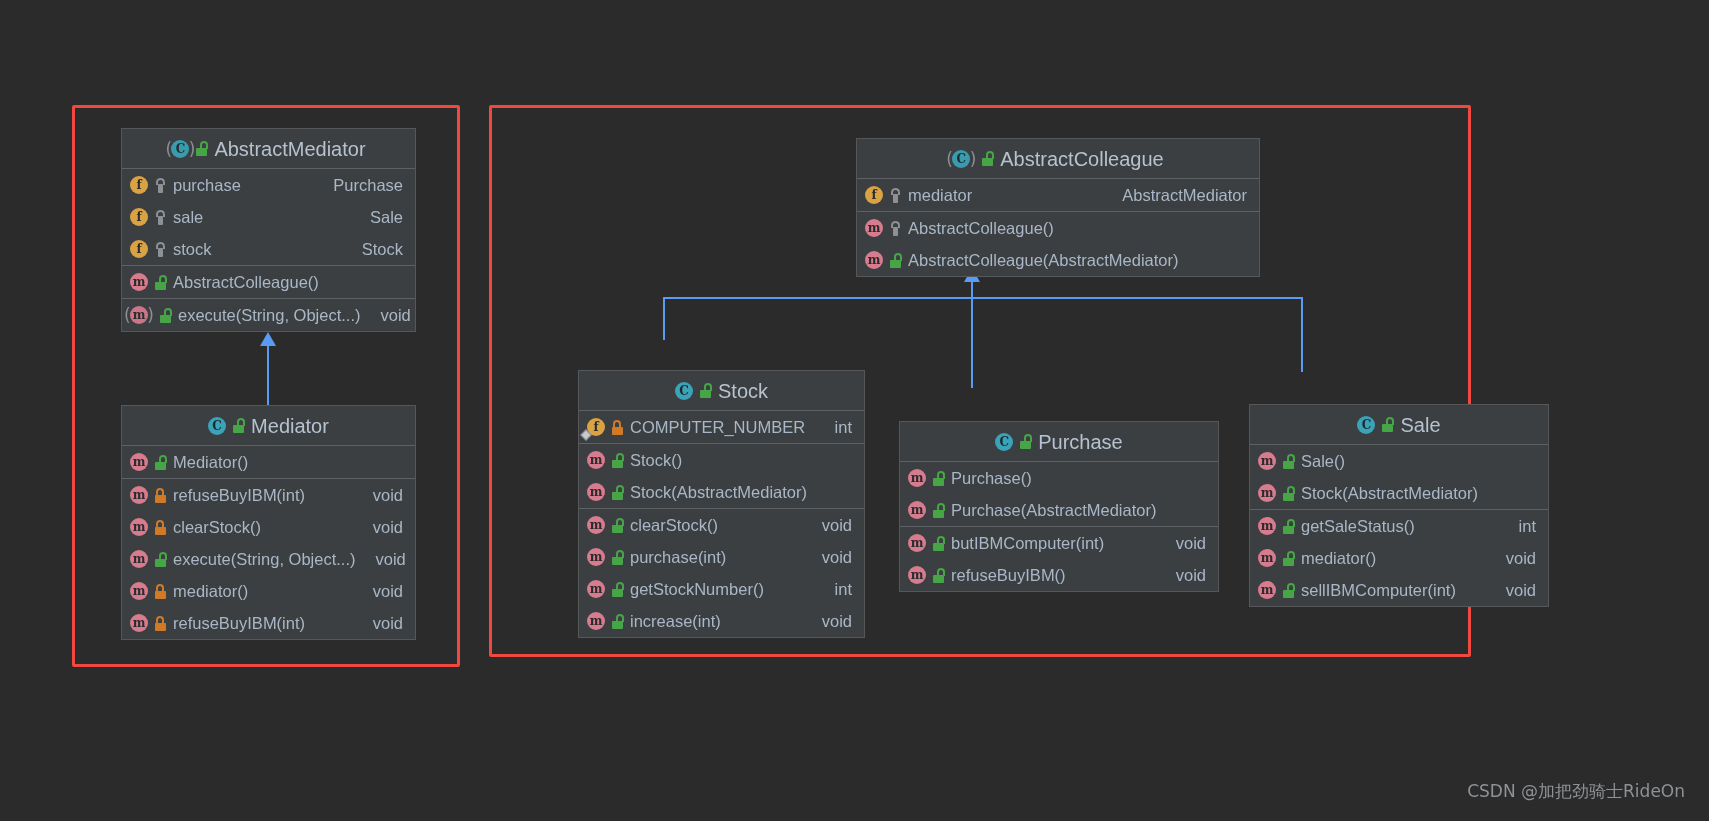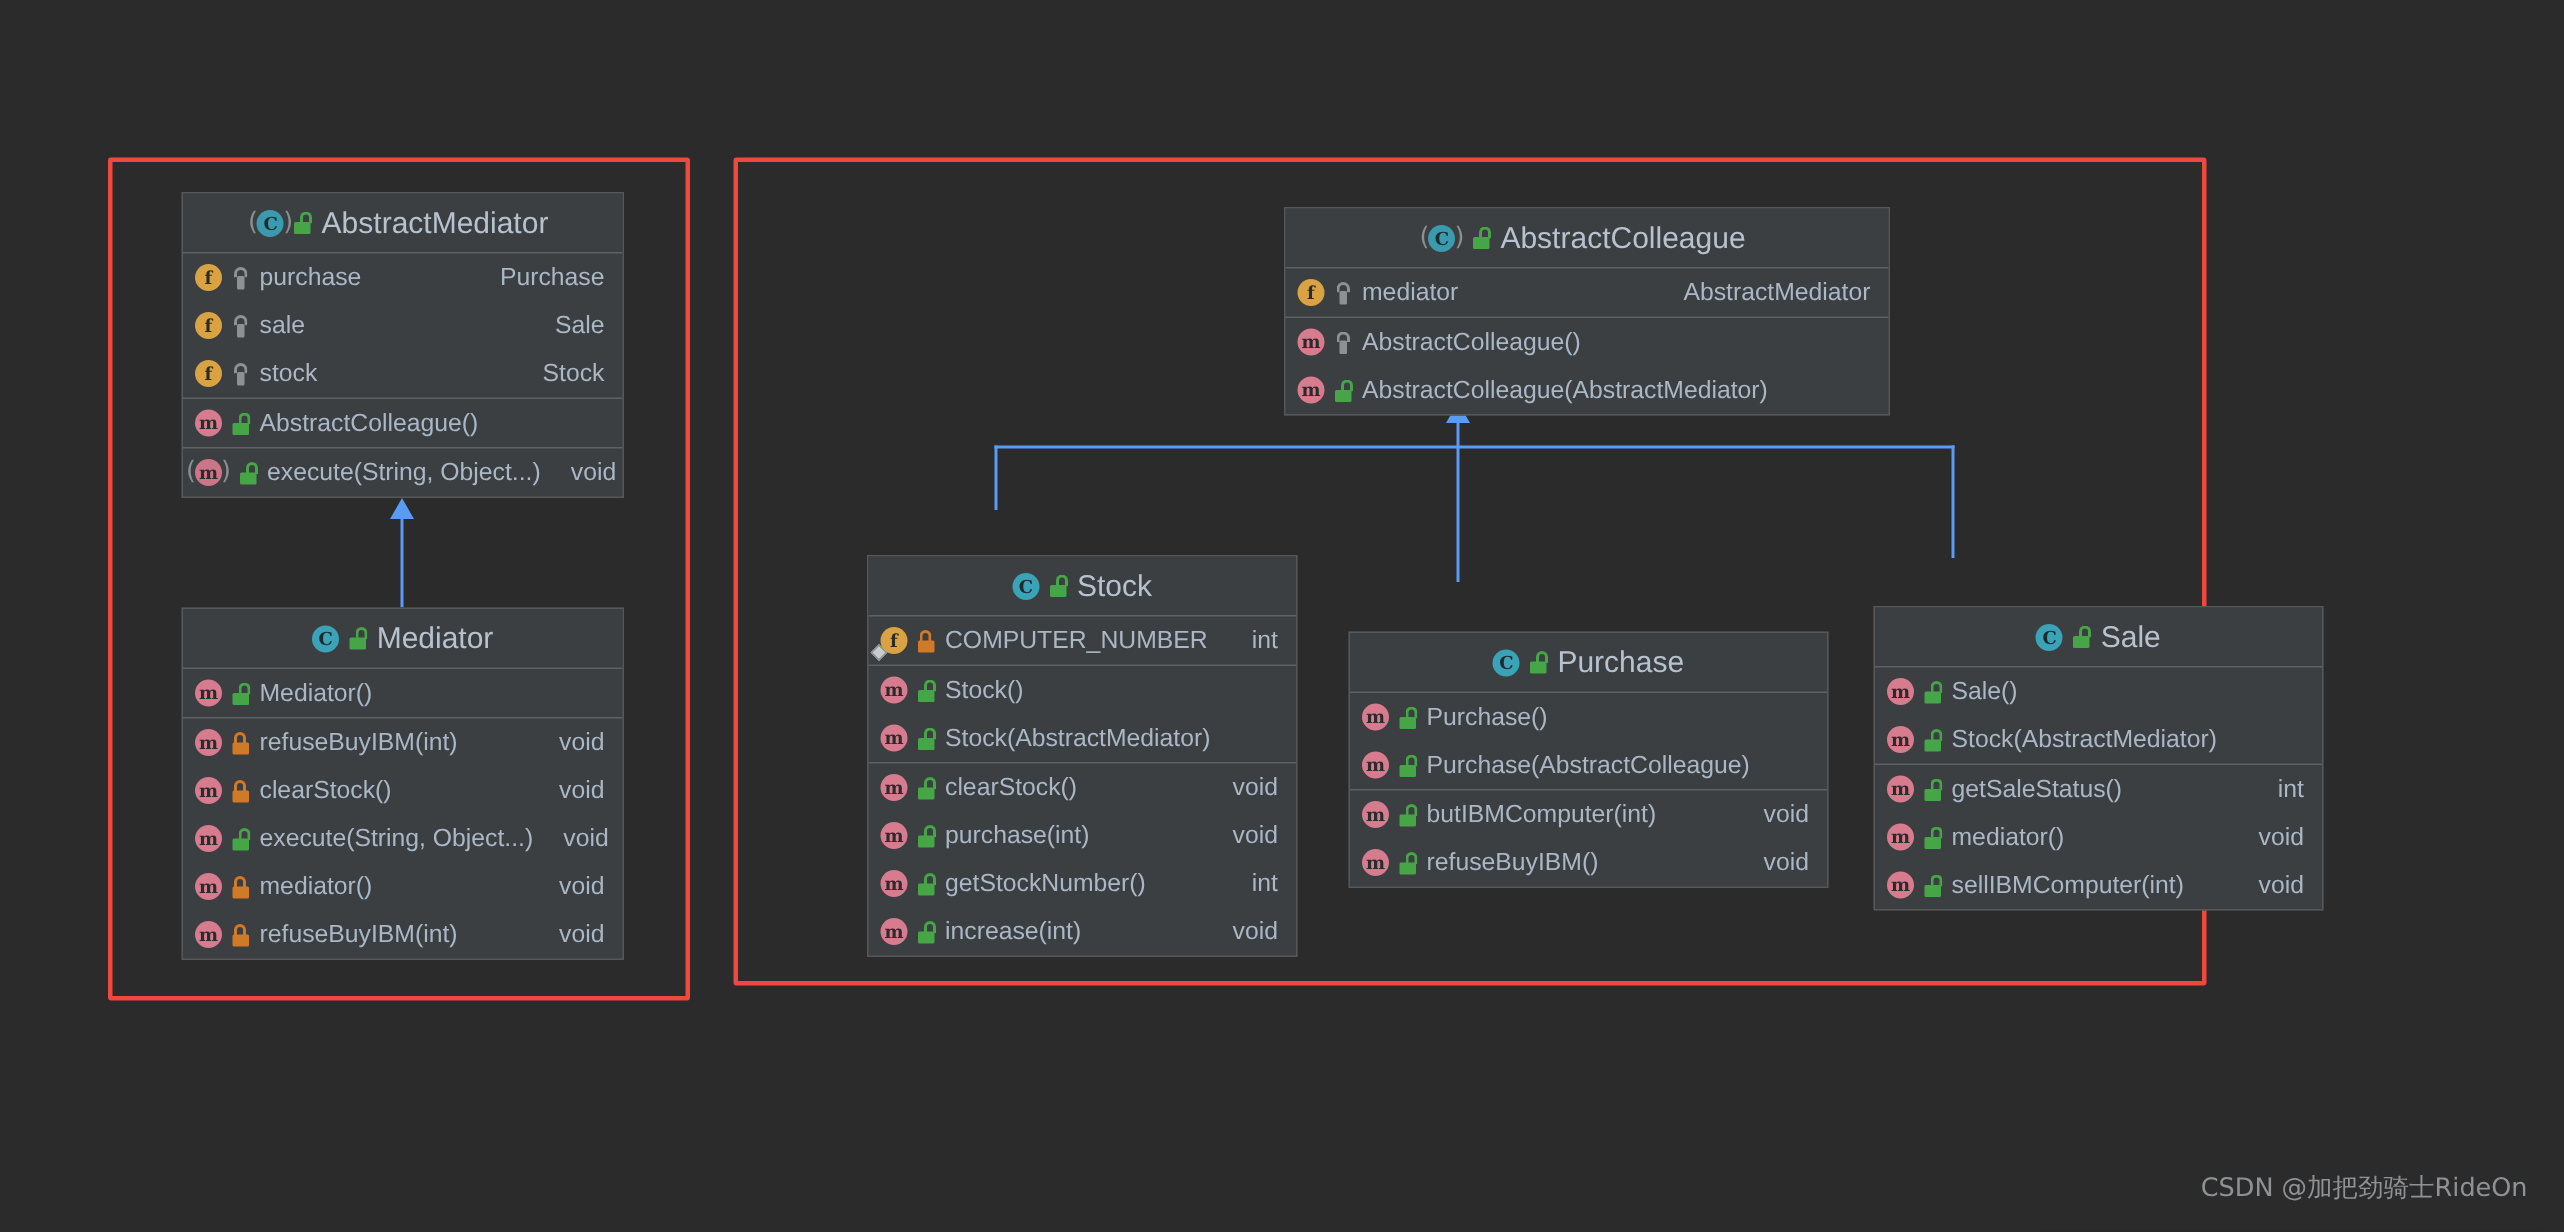--- a/index.html
+++ b/index.html
@@ -427,21 +427,21 @@
             <span class="body"></span>
           </span>
         <span class="mname">Purchase()</span>
       </div>
       <div class="row">
         <span class="ic ic-circle ic-method">m</span>
         <span class="lock public">
             <span class="shackle"></span>
             <span class="body"></span>
           </span>
-        <span class="mname">Purchase(AbstractColleague)</span>
+        <span class="mname">Purchase(AbstractMediator)</span>
       </div>
     </div>
 
     <div class="section">
       <div class="row">
         <span class="ic ic-circle ic-method">m</span>
         <span class="lock public">
             <span class="shackle"></span>
             <span class="body"></span>
           </span>

